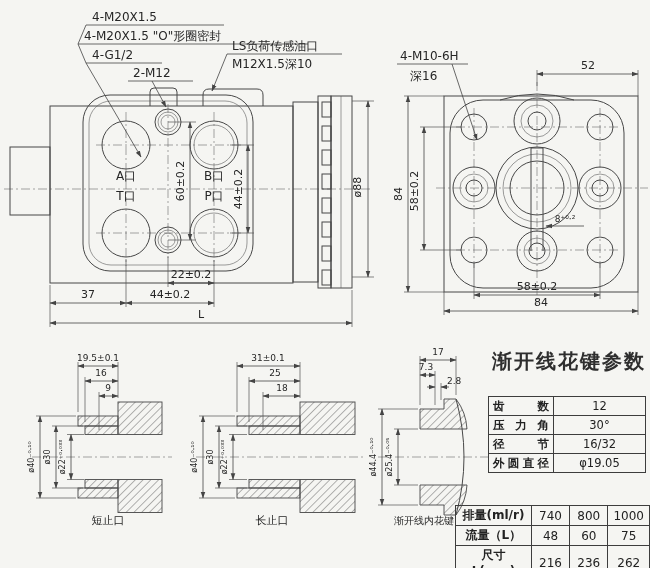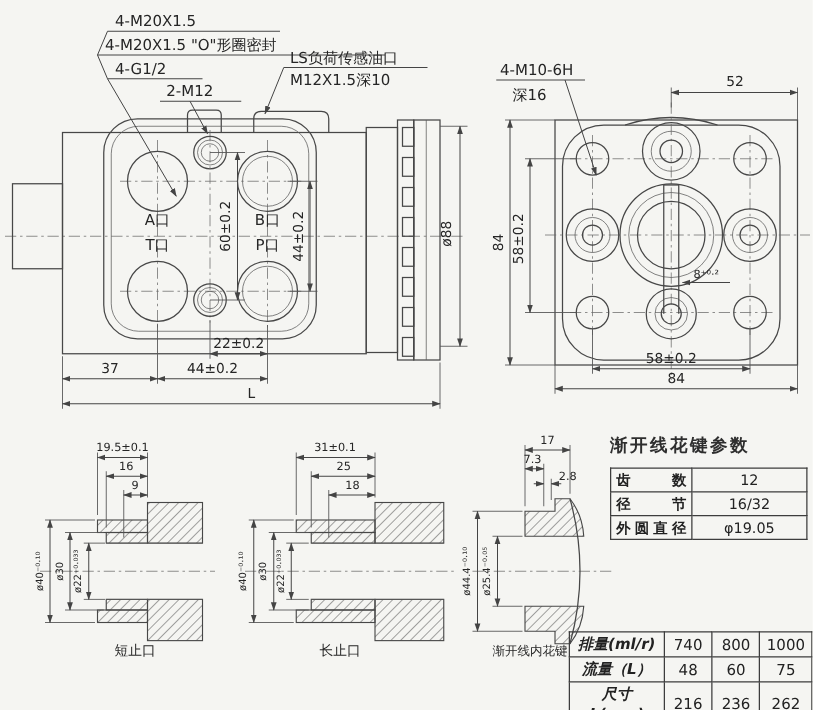--- a/index.html
+++ b/index.html
@@ -15,27 +15,27 @@
   .cl{stroke:#6a6a6a;stroke-width:0.6;fill:none;stroke-dasharray:9 3 2 3;}
   .ext{stroke:#555;stroke-width:0.7;fill:none;}
   .dim{stroke:#444;stroke-width:0.8;fill:none;}
   .hatchy{fill:url(#hatch);stroke:#474747;stroke-width:0.9;}
   text{fill:#262626;font-family:"DejaVu Sans","Liberation Sans",sans-serif;}
   .t12{font-size:12px;} .t11{font-size:11px;} .t10{font-size:10px;}
   .t9{font-size:9px;} .t8{font-size:8px;}
   .mid{text-anchor:middle;}
   
   .tbl-wrap{position:absolute;}
-  .tbl-title{font-size:14px;font-weight:600;text-align:left;letter-spacing:2px;margin-bottom:8px;}
+  .tbl-title{font-size:20px;font-weight:600;text-align:right;letter-spacing:2px;margin-bottom:21px;}
   table{border-collapse:collapse;background:transparent;}
   td{border:1px solid #3d3d3d;font-size:11.5px;padding:1px 4px;height:16px;color:#222;}
   .jlabel{text-align:justify;text-align-last:justify;width:56px;font-weight:600;}
   .val{text-align:center;}
   .size-tbl td{font-size:12px;height:17px;text-align:center;}
-  .size-tbl td.rowlab{font-weight:600;width:84px;font-style:italic;}
+  .size-tbl td.rowlab{font-weight:600;width:84px;}
   .size-tbl td.num{width:34px;}
 </style>
 </head>
 <body>
 
 <div id="stage">
 
 <svg width="650" height="568" viewBox="0 0 650 568">
   <defs>
     <marker id="arr" viewBox="0 0 10 10" refX="9.2" refY="5" markerWidth="8.5" markerHeight="8.5" orient="auto-start-reverse">
@@ -302,20 +302,24 @@
 
 <div class="tbl-wrap" style="left:488px;top:348px;width:158px;">
   <div class="tbl-title">渐开线花键参数</div>
   <table style="width:158px;">
     <tbody>
       <tr>
         <td class="jlabel">齿数</td>
         <td class="val">12</td>
       </tr>
       <tr>
+        <td class="jlabel">压力角</td>
+        <td class="val">30°</td>
+      </tr>
+      <tr>
         <td class="jlabel">径节</td>
         <td class="val">16/32</td>
       </tr>
       <tr>
         <td class="jlabel">外圆直径</td>
         <td class="val">φ19.05</td>
       </tr>
     </tbody>
   </table>
 </div>

